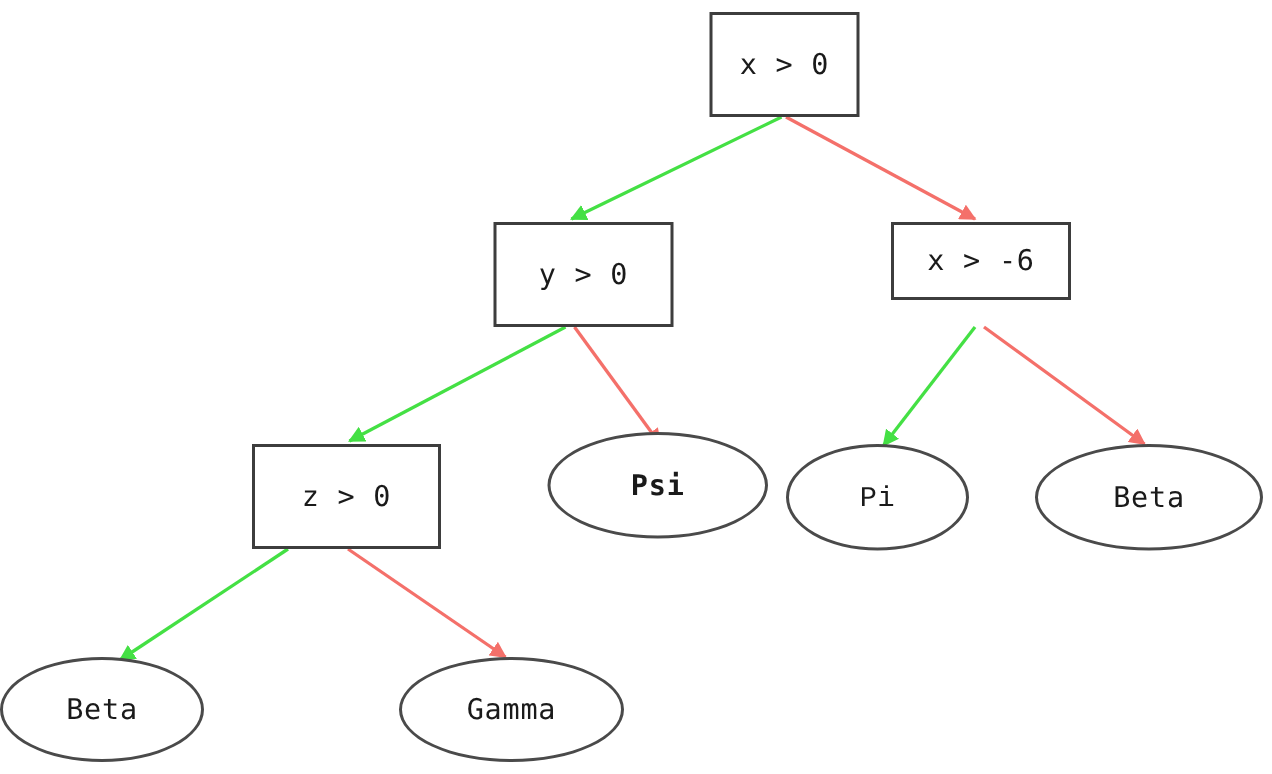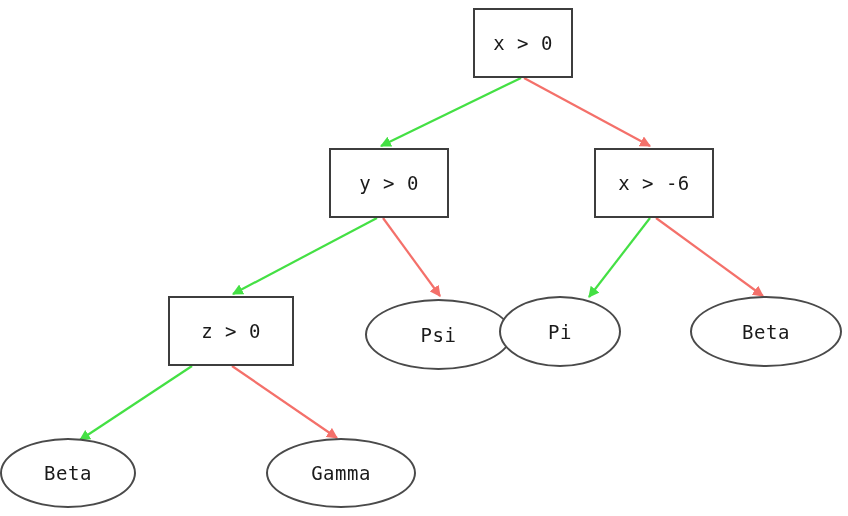--- a/index.html
+++ b/index.html
@@ -70,22 +70,22 @@
         <line x1="650" y1="218" x2="589" y2="297" stroke="#44e044" stroke-width="2.2" marker-end="url(#arrow-0)"></line>
         <line x1="656" y1="218" x2="763" y2="296" stroke="#f4706a" stroke-width="2.2" marker-end="url(#arrow-1)"></line>
         <line x1="192" y1="366" x2="80" y2="440" stroke="#44e044" stroke-width="2.2" marker-end="url(#arrow-0)"></line>
         <line x1="232" y1="366" x2="337" y2="438" stroke="#f4706a" stroke-width="2.2" marker-end="url(#arrow-1)"></line>
       </g>
   </svg>
 
   <div id="node-layer">
       <div class="node decision" style="left: 473px; top: 8px; width: 100px; height: 70px;"><span class="node-label">x &gt; 0</span></div>
       <div class="node decision" style="left: 329px; top: 148px; width: 120px; height: 70px;"><span class="node-label">y &gt; 0</span></div>
-      <div class="node decision" style="left: 594px; top: 148px; width: 120px; height: 70px;"><span class="node-label">x &gt; -6</span></div>
+      <div class="node decision" style="left: 594px; top: 148px; width: 120px; height: 52px;"><span class="node-label">x &gt; -6</span></div>
       <div class="node decision" style="left: 168px; top: 296px; width: 126px; height: 70px;"><span class="node-label">z &gt; 0</span></div>
-      <div class="node leaf" style="left: 365px; top: 299px; width: 147px; height: 71px;"><span class="node-label">Psi</span></div>
-      <div class="node leaf" style="left: 499px; top: 296px; width: 122px; height: 71px;"><span class="node-label">Pi</span></div>
+      <div class="node leaf" style="left: 365px; top: 288px; width: 147px; height: 71px; font-weight: bold;"><span class="node-label">Psi</span></div>
+      <div class="node leaf" style="left: 524px; top: 296px; width: 122px; height: 71px; font-family: Liberation Mono, monospace;"><span class="node-label">Pi</span></div>
       <div class="node leaf" style="left: 690px; top: 296px; width: 152px; height: 71px;"><span class="node-label">Beta</span></div>
       <div class="node leaf" style="left: 0; top: 438px; width: 136px; height: 70px;"><span class="node-label">Beta</span></div>
       <div class="node leaf" style="left: 266px; top: 438px; width: 150px; height: 70px;"><span class="node-label">Gamma</span></div>
     </div>
 
 </div>
 
 </body></html>

